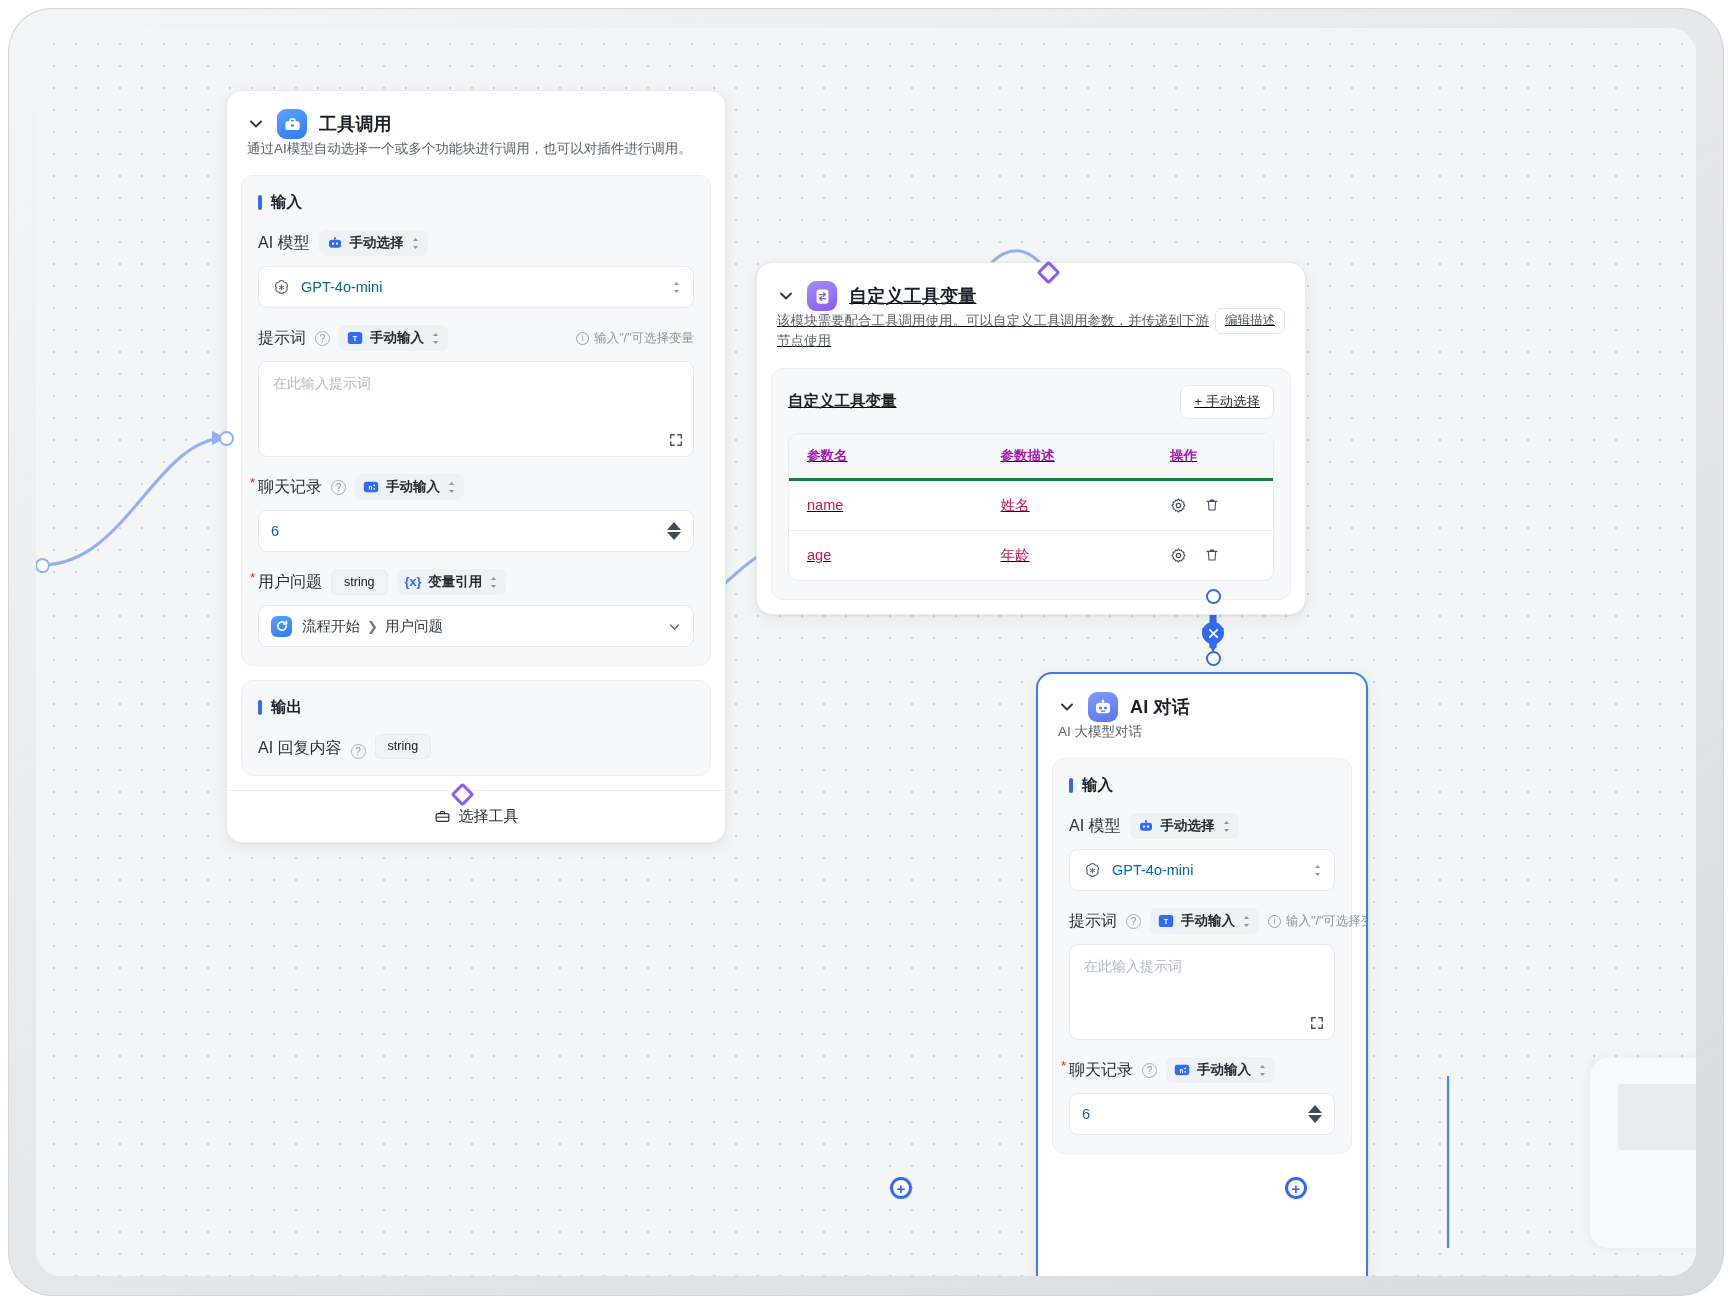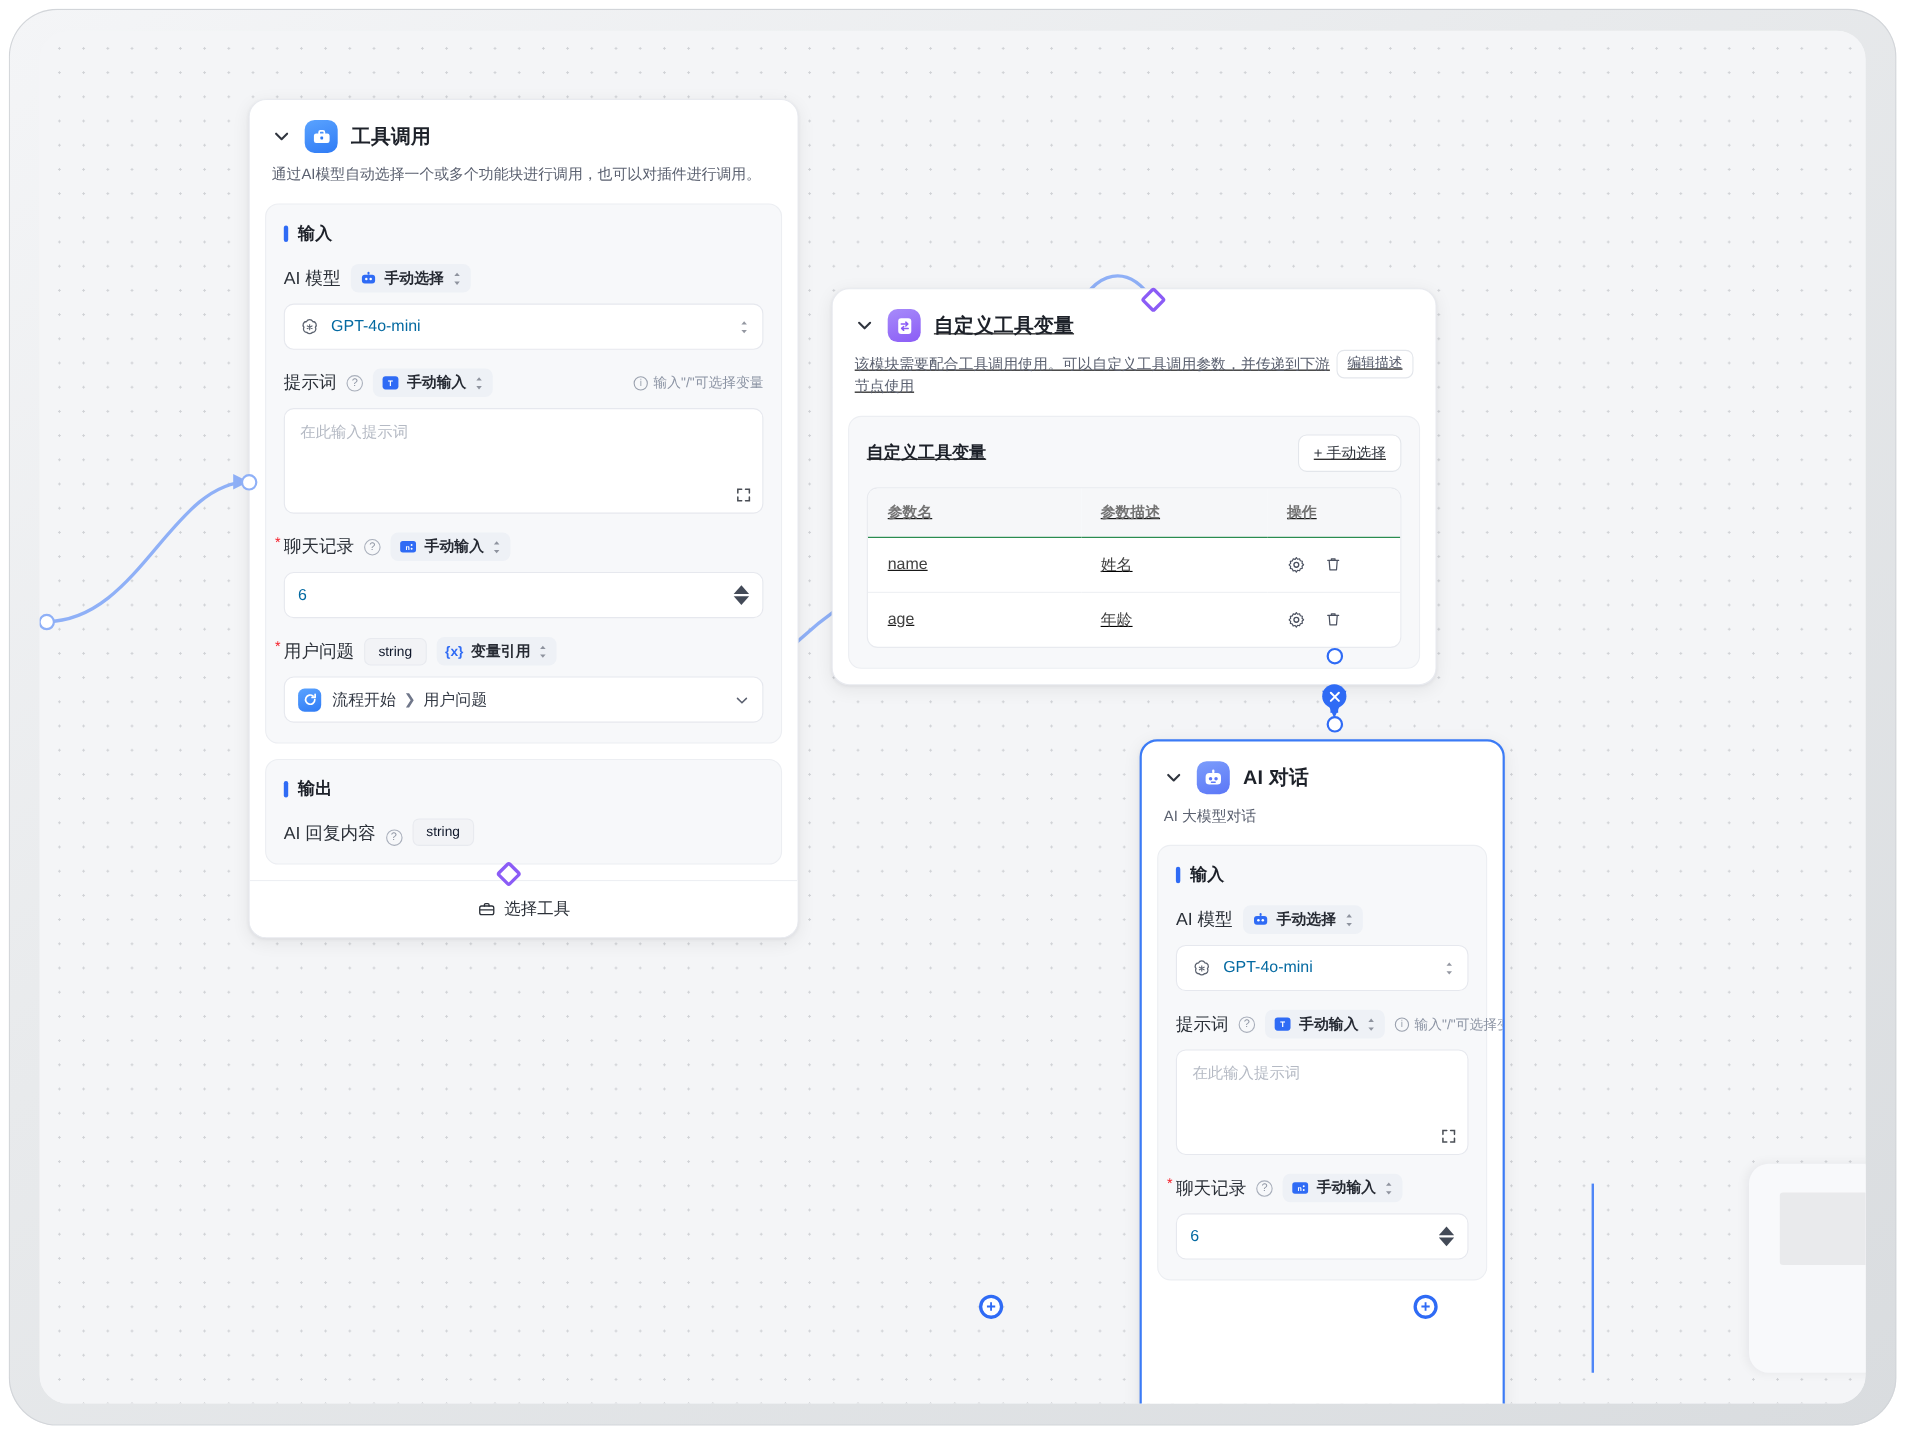--- a/index.html
+++ b/index.html
@@ -65,21 +65,21 @@
     width: 30px; height: 30px; border-radius: 9px; flex:0 0 auto;
     display:flex; align-items:center; justify-content:center;
   }
   .node-icon svg { display:block; }
   .ico-tool { background: linear-gradient(160deg,#5aa3ff,#2f7bf5); }
   .ico-var  { background: linear-gradient(160deg,#a78bfa,#8b5cf6); }
   .ico-chat { background: linear-gradient(160deg,#7c9dfb,#5b76f7); }
 
   .node-title { font-size: 18px; font-weight: 700; color: #1d2129; letter-spacing:.2px; }
   .node-desc {
-    margin-top: 10px; font-size: 13.5px; color: #5b6170; line-height: 1.5;
+    font-size: 13.5px; color: #5b6170; line-height: 1.5;
     display:flex; align-items:flex-start; gap:6px; padding-bottom: 16px;
   }
   .node-desc .txt { flex:1 1 auto; }
   .edit-desc-btn {
     flex:0 0 auto; font-size: 12.5px; color:#4e5465; background:#fff;
     border:1px solid #e3e6eb; border-radius:7px; padding:4px 9px; cursor:pointer;
     line-height: 1.25; margin-top:-3px;
   }
 
   
@@ -151,24 +151,24 @@
   
   .varbox-head { display:flex; align-items:center; justify-content:space-between; }
   .varbox-title { font-size:15.5px; font-weight:700; color:#1d2129; }
   .add-btn {
     background:#fff; border:1px solid #e3e6eb; border-radius:8px; padding:7px 13px;
     font-size:13.5px; color:#2b3038; cursor:pointer; display:flex; align-items:center; gap:6px;
   }
   table.vt { width:100%; border-collapse:separate; border-spacing:0; margin-top:14px; background:#fff;
              border:1px solid #e8eaef; border-radius:10px; overflow:hidden; }
   table.vt th {
-    text-align:left; font-size:13.5px; font-weight:600; color:#737373; padding:13px 18px;
-    background:#f6f7f9; border-bottom:1px solid #15803d;
-  }
-  table.vt td { font-size:14.5px; color:#404040; padding:15px 18px; border-bottom:1px solid #eef0f3; }
+    text-align:left; font-size:13.5px; font-weight:600; color:#a21caf; padding:13px 18px;
+    background:#f6f7f9; border-bottom:3px solid #15803d;
+  }
+  table.vt td { font-size:14.5px; color:#be185d; padding:15px 18px; border-bottom:1px solid #eef0f3; }
   table.vt tr:last-child td { border-bottom:none; }
   .row-acts { display:flex; align-items:center; gap:17px; }
   .row-acts span { cursor:pointer; display:inline-flex; }
 
   
   .h-dot {
     position:absolute; width:15px; height:15px; border-radius:50%;
     background:#fff; border:2.6px solid #8fb0f7; z-index:6;
   }
   .h-dot.blue { border-color:#2f6bf5; }

